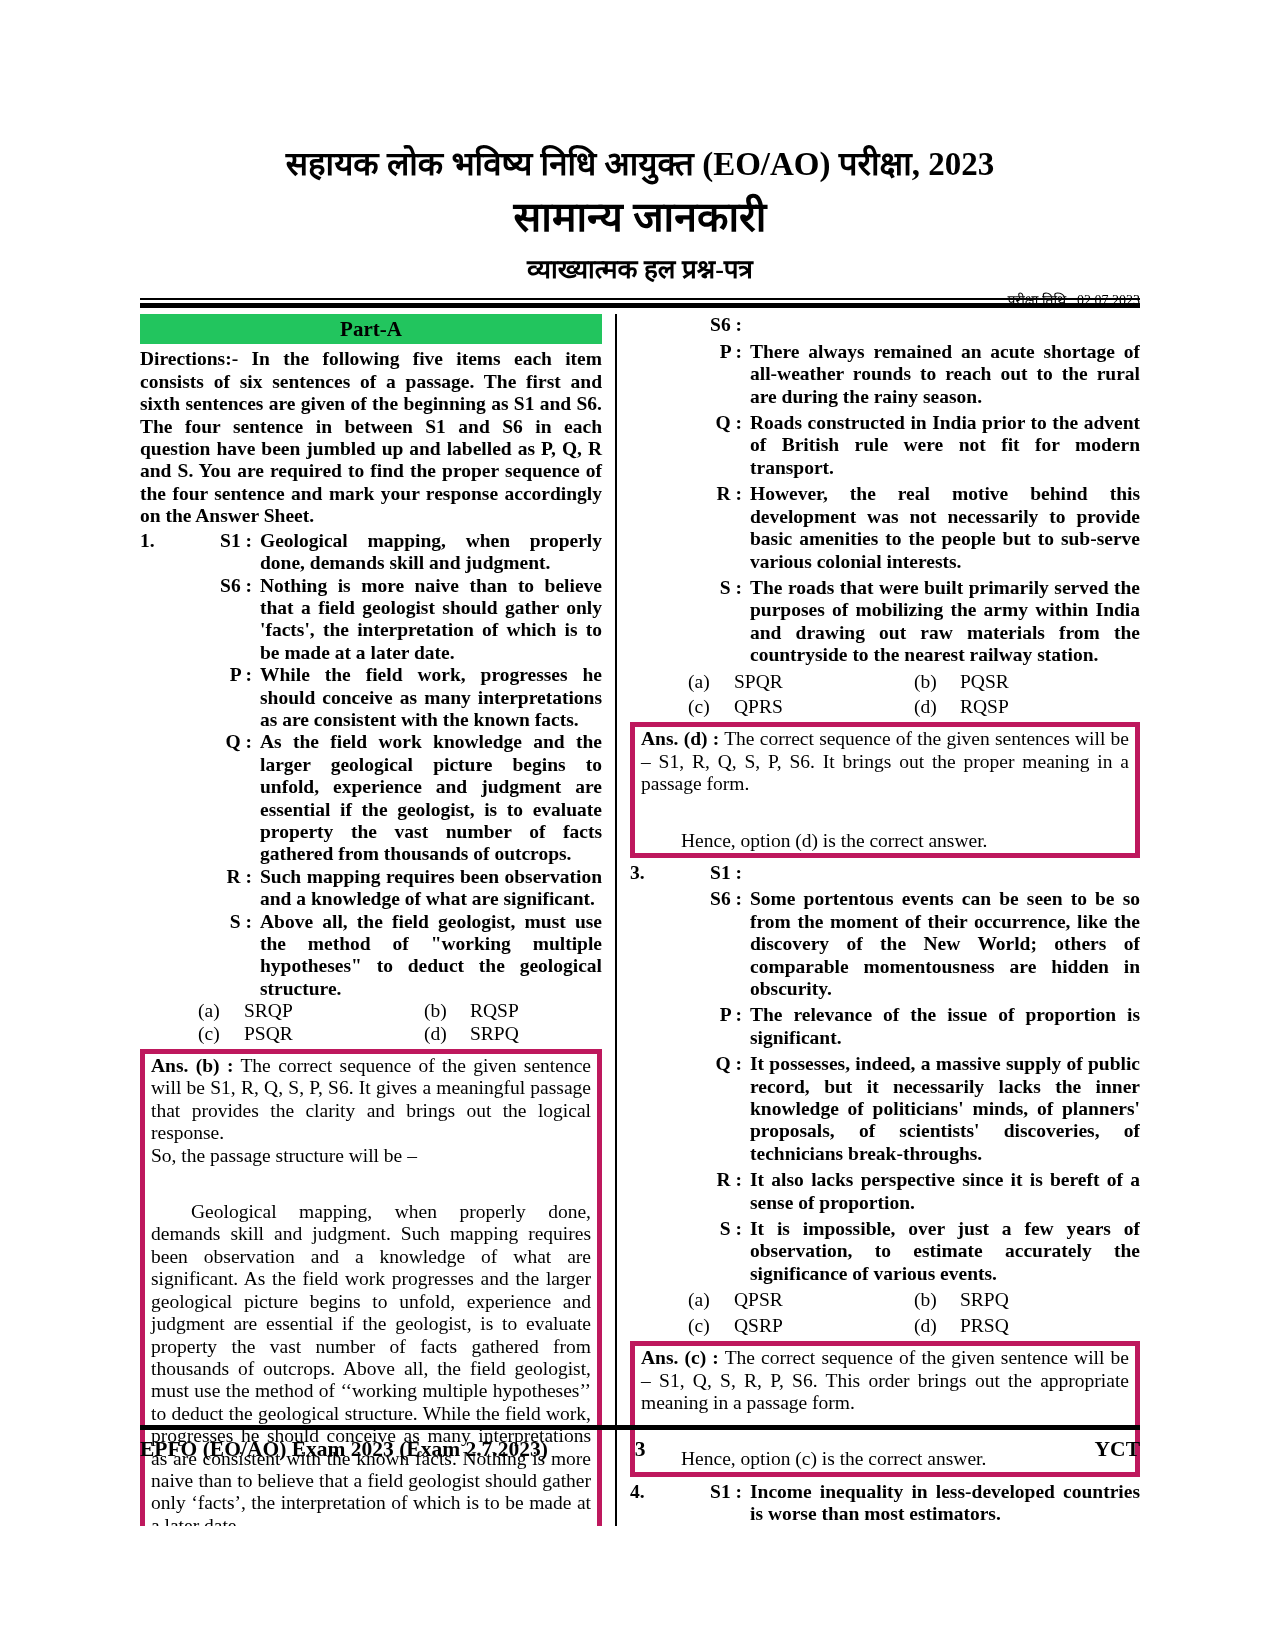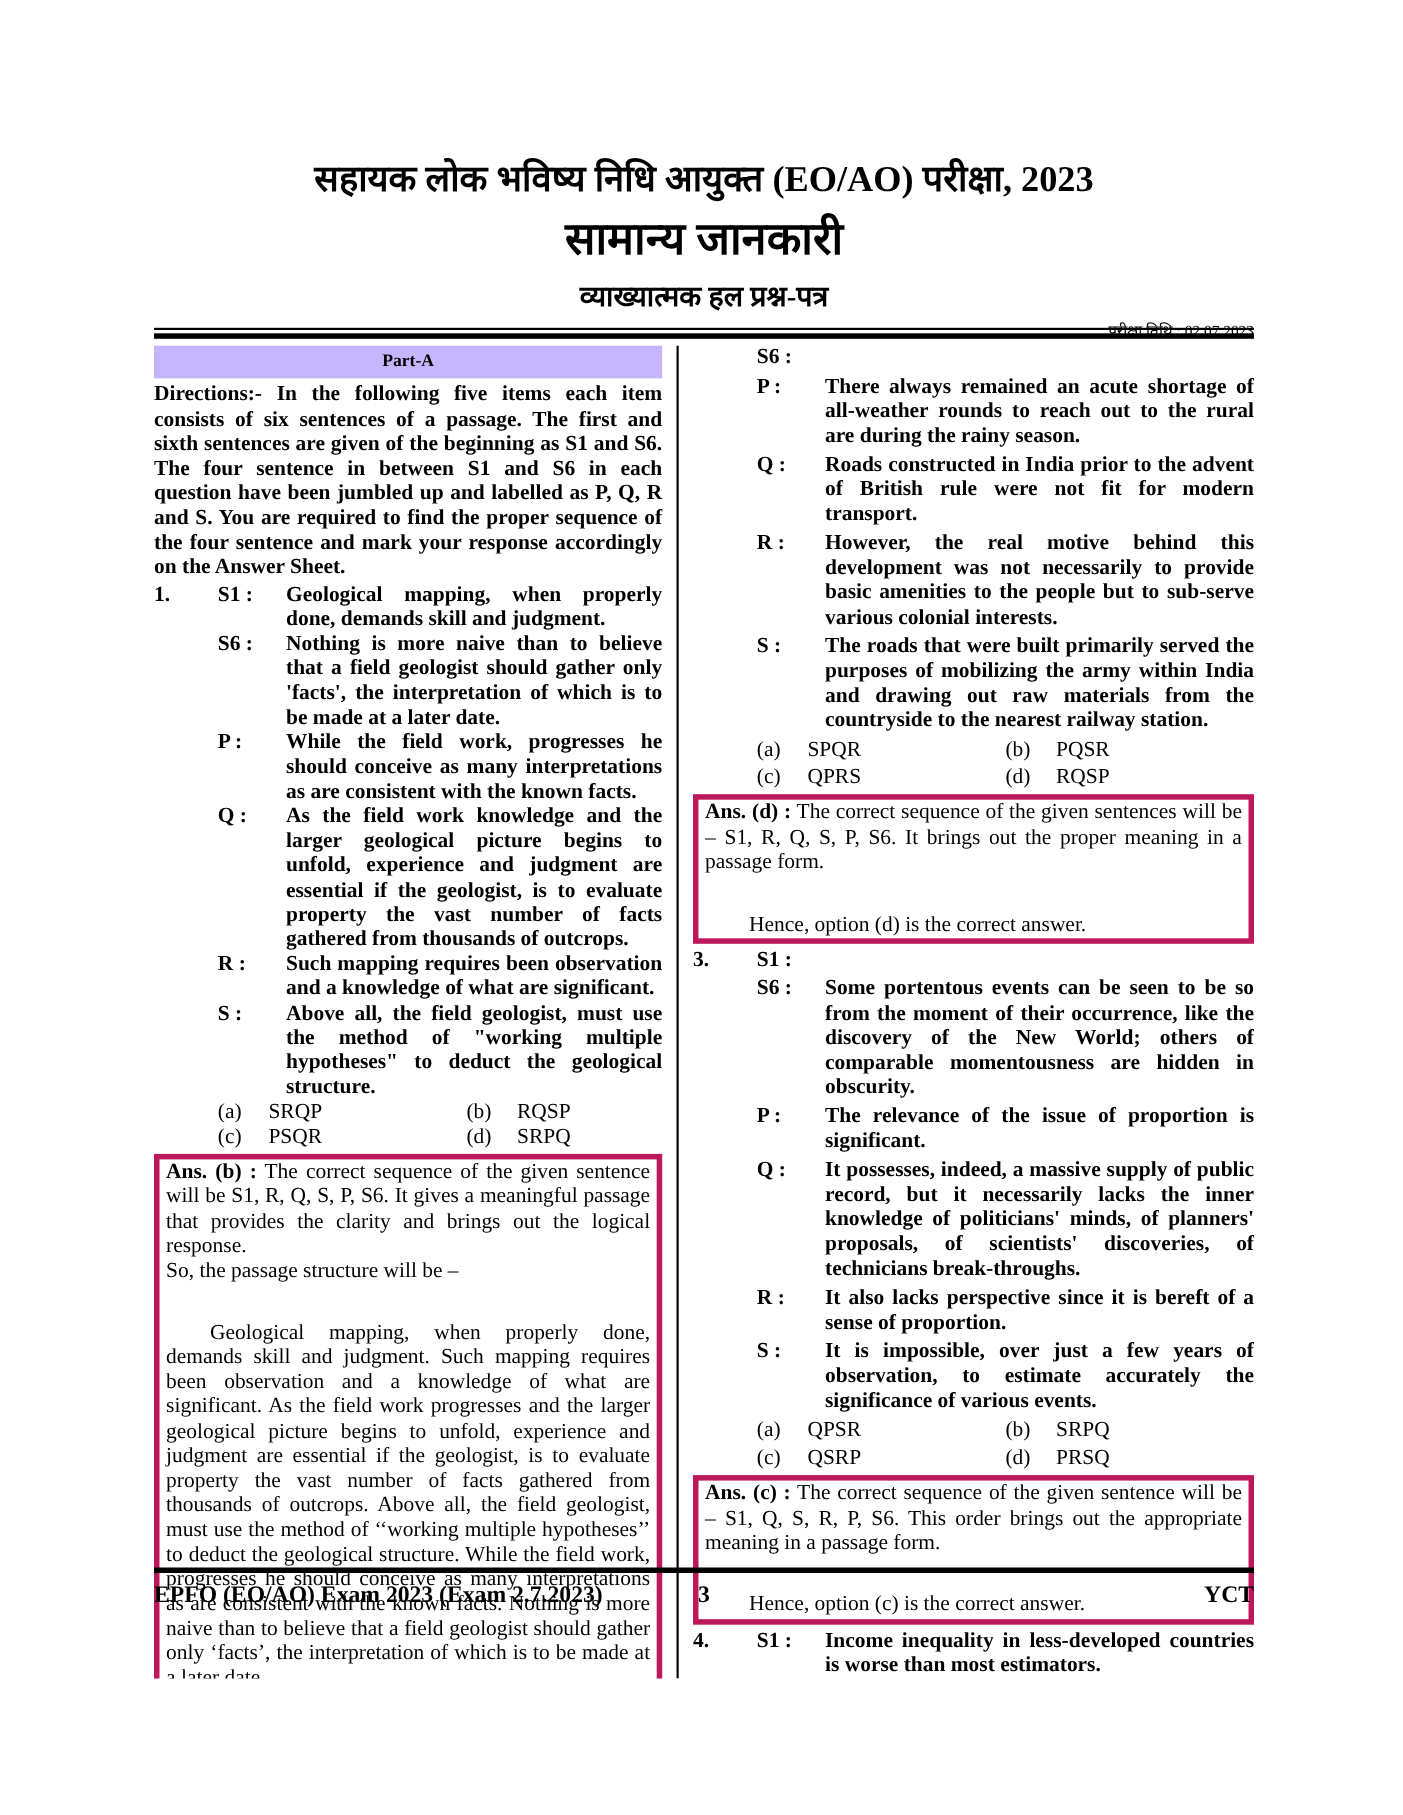--- a/index.html
+++ b/index.html
@@ -14,25 +14,25 @@
   .h3row{position:relative;margin-top:8px;height:36px;}
   .h3{position:absolute;left:0;right:0;text-align:center;font-size:26px;font-weight:bold;}
   .hdate{position:absolute;right:0;top:4px;font-size:14px;font-weight:normal;margin-top:36px;}
   .rule-double{margin-top:12px;height:3px;border-top:2px solid #000;border-bottom:5px solid #000;}
   
   .cols{display:flex;align-items:stretch;margin-top:6px;height:1212px;overflow:hidden;}
   .col{font-size:19.5px;line-height:22.4px;}
   .col-left{width:462px;flex:none;}
   .divider{flex:none;width:2px;background:#000;margin:0 13px;}
   .col-right{flex:1;min-width:0;}
-  .parta{background:#c4b5fd;text-align:center;font-weight:bold;font-size:16px;line-height:30px;margin-bottom:4px;}
+  .parta{background:#22c55e;text-align:center;font-weight:bold;font-size:21px;line-height:30px;margin-bottom:4px;}
   .directions{font-weight:bold;text-align:justify;margin:0 0 2px 0;}
   .qrow{display:flex;font-weight:bold;}
   .qnum{flex:none;width:58px;}
-  .qlabel{flex:none;width:54px;text-align:left;white-space:pre;}
+  .qlabel{flex:none;width:54px;text-align:right;white-space:pre;}
   .qtext{flex:1;min-width:0;margin-left:8px;text-align:justify;}
   .col-right .qrow{margin-bottom:4px;}
   .optrow{display:flex;font-weight:normal;padding-left:58px;}
   .col-right .optrow{margin-bottom:3px;}
   .opt{display:flex;width:226px;flex:none;}
   .opt:last-child{width:auto;}
   .optkey{width:46px;flex:none;}
   .ansbox{border:5px solid #be185d;margin:4px 0;padding:1px 6px;font-weight:normal;}
   .ansp{margin:0;text-align:justify;}
   .ansp .b{font-weight:bold;}

